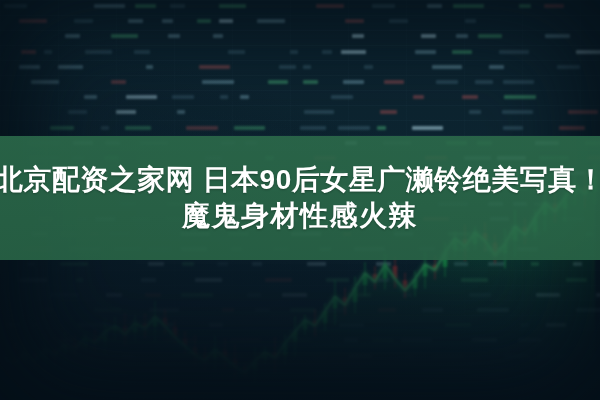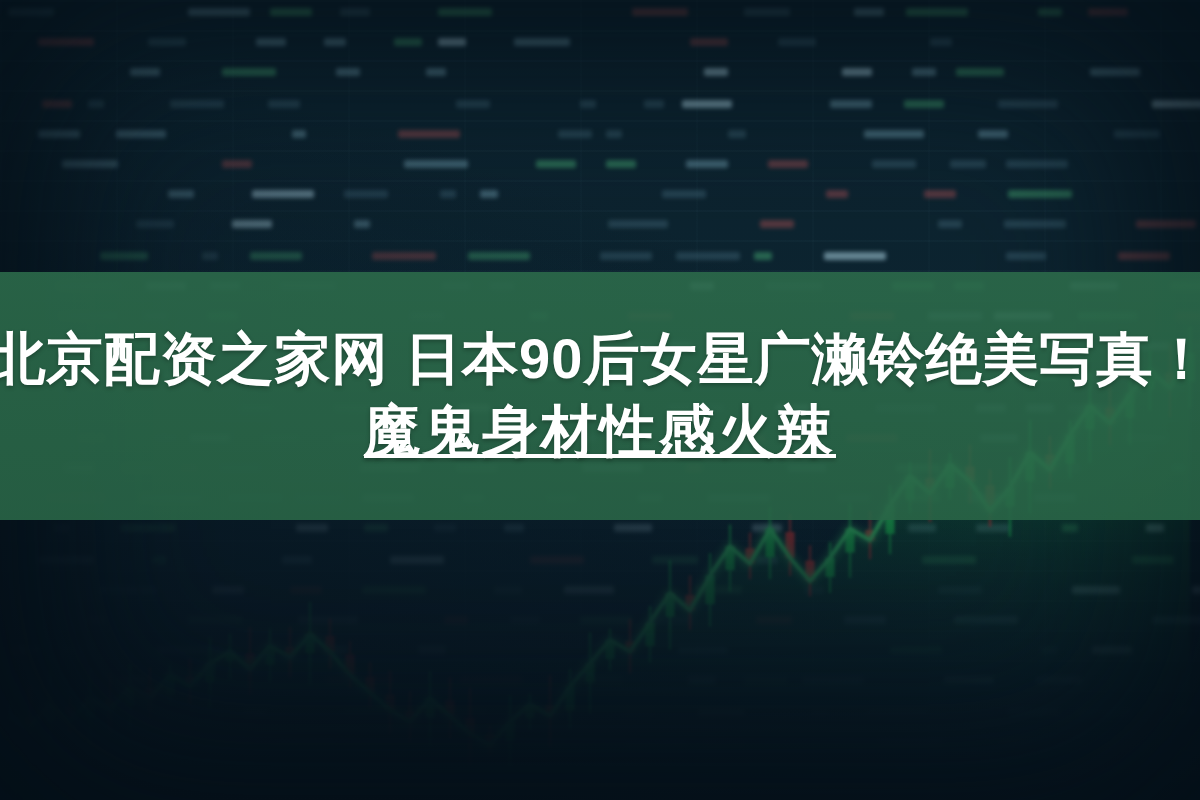--- a/index.html
+++ b/index.html
@@ -124,21 +124,21 @@
     position: relative;
     z-index: 2;
     color: #ffffff;
     font-weight: 700;
     font-size: 28px;
     line-height: 1.22;
     letter-spacing: 0.5px;
     white-space: nowrap;
     text-shadow: 0 1px 2px rgba(0,0,0,0.28);
   }
-  .headline.l2 { letter-spacing: 1.5px; text-decoration: underline; }
+  .headline.l2 { letter-spacing: 1.5px; }
 </style>
 </head>
 <body>
 
 <div id="stage">
 
   <div class="bg-base"></div>
   <div class="bg-rows"></div>
   <div class="bg-cols"></div>
   <div class="ticker-layer" id="ticker-layer">

